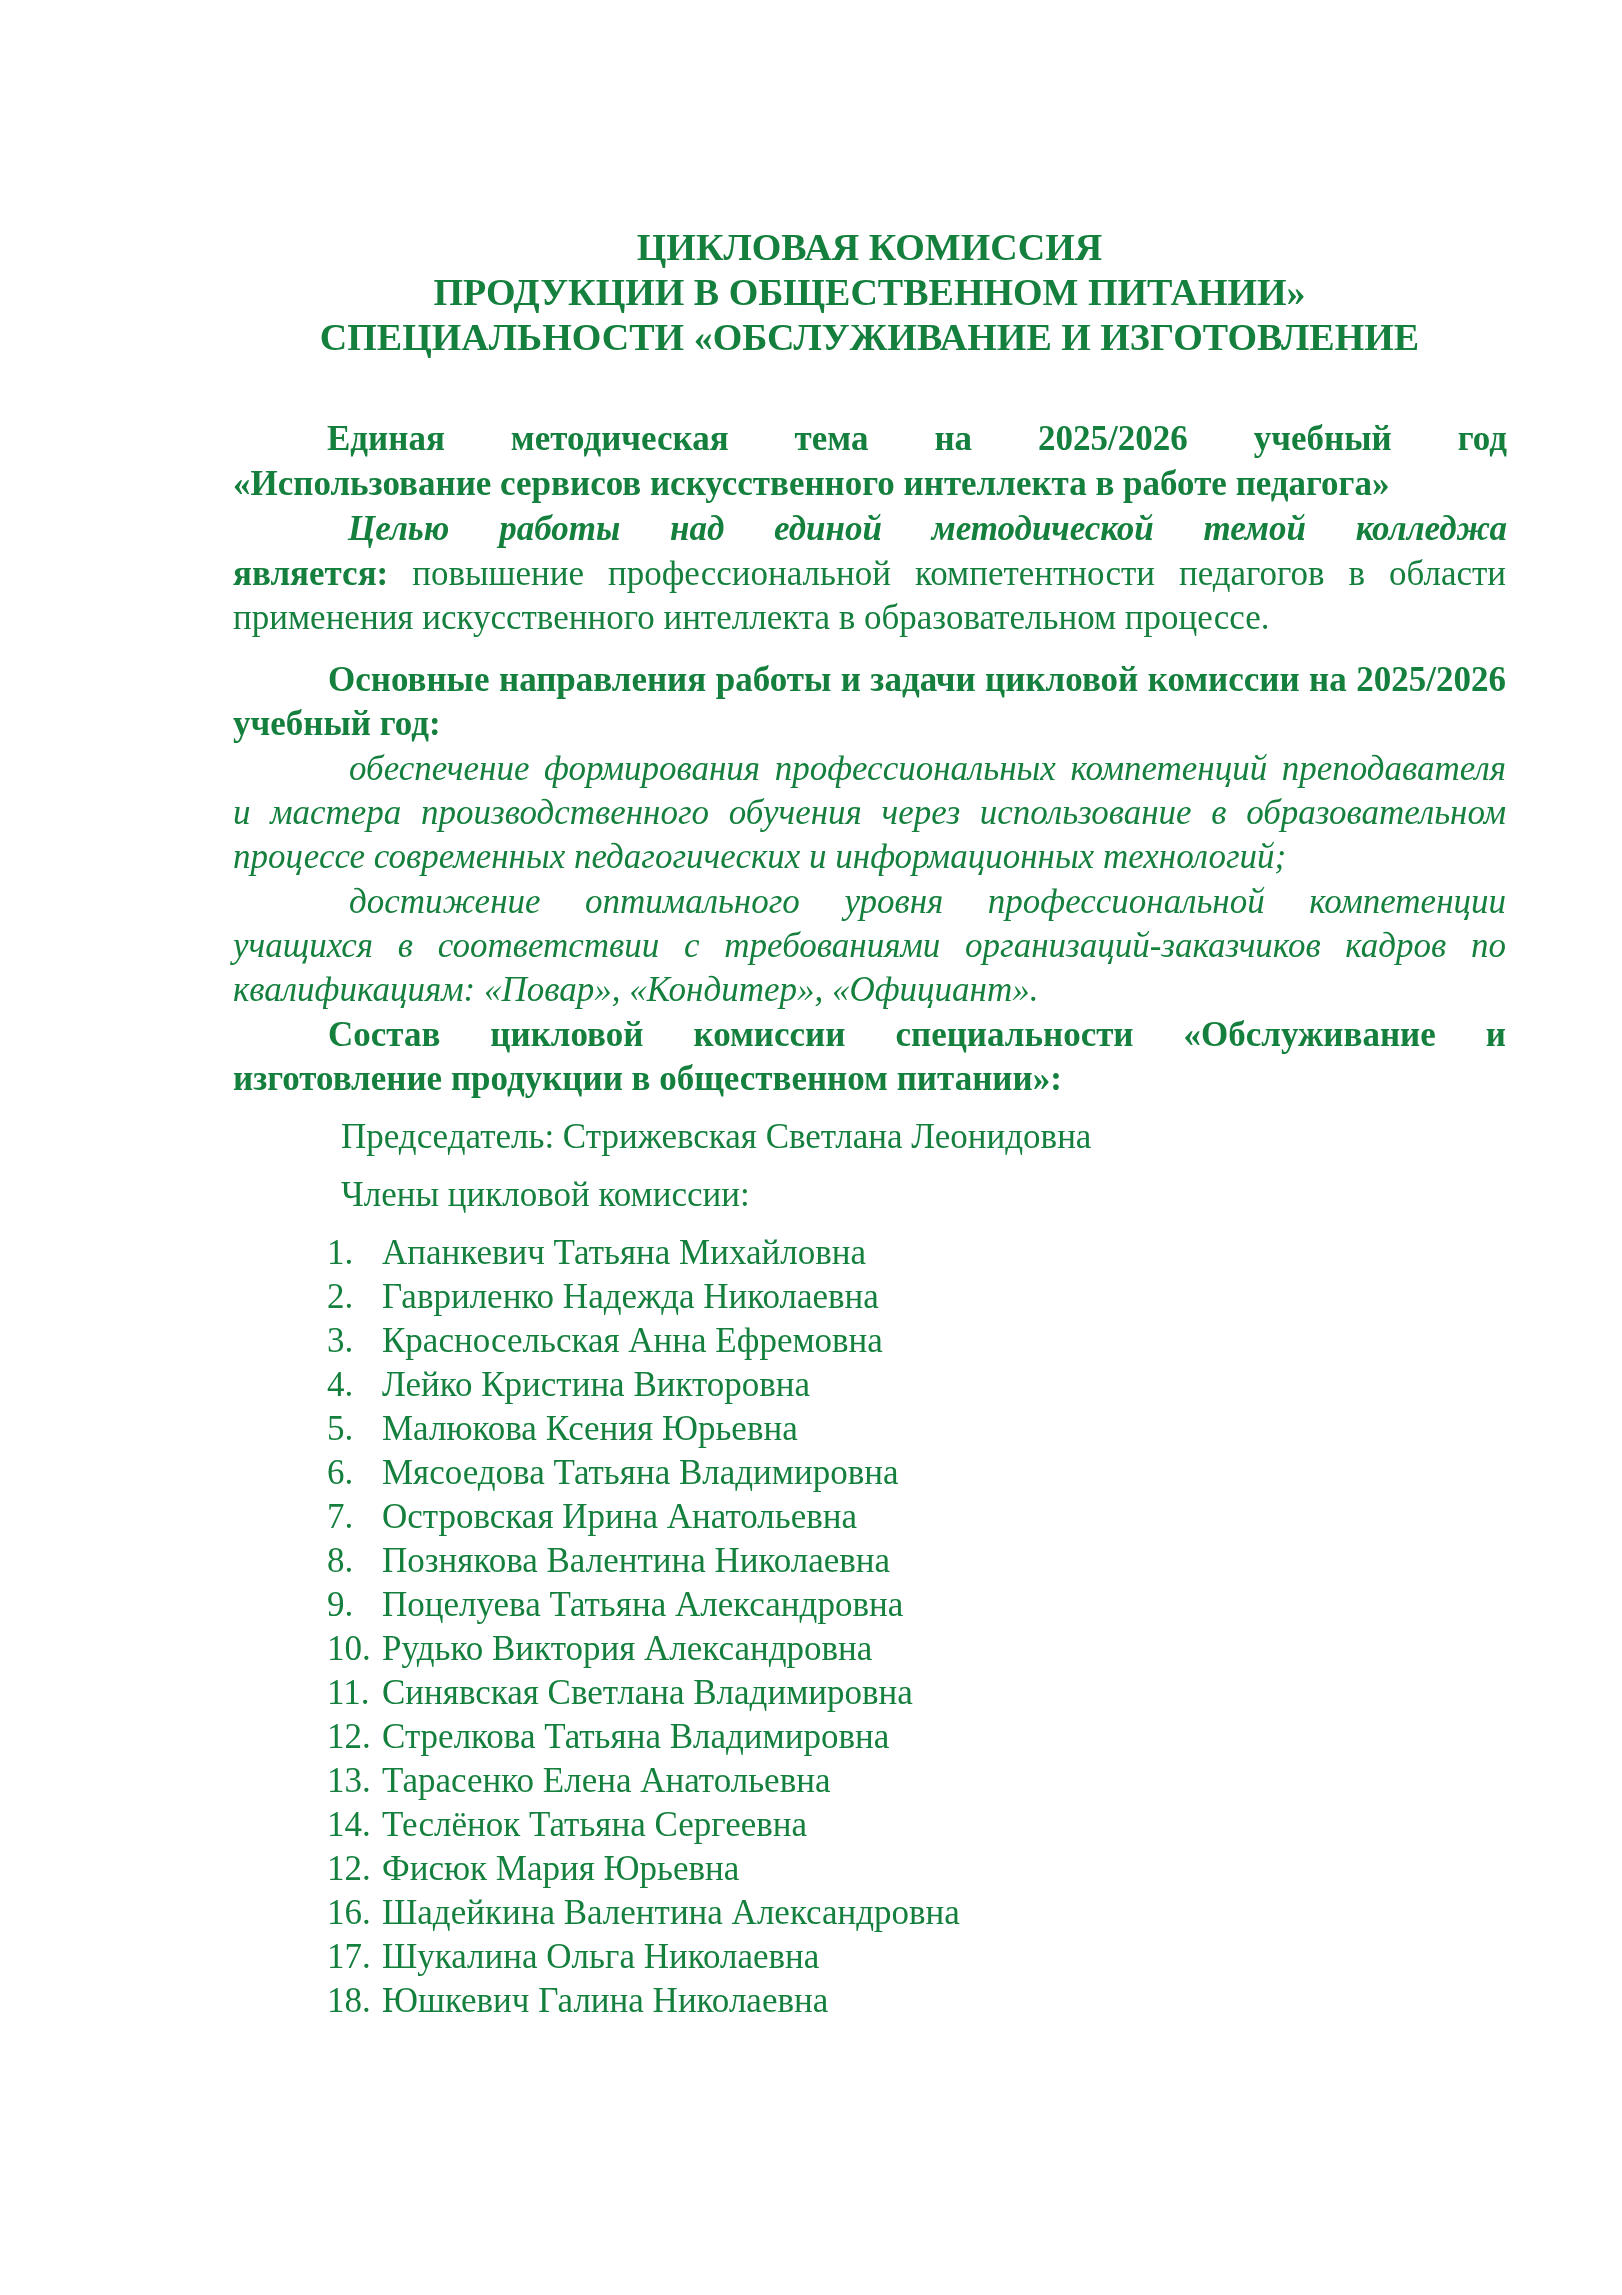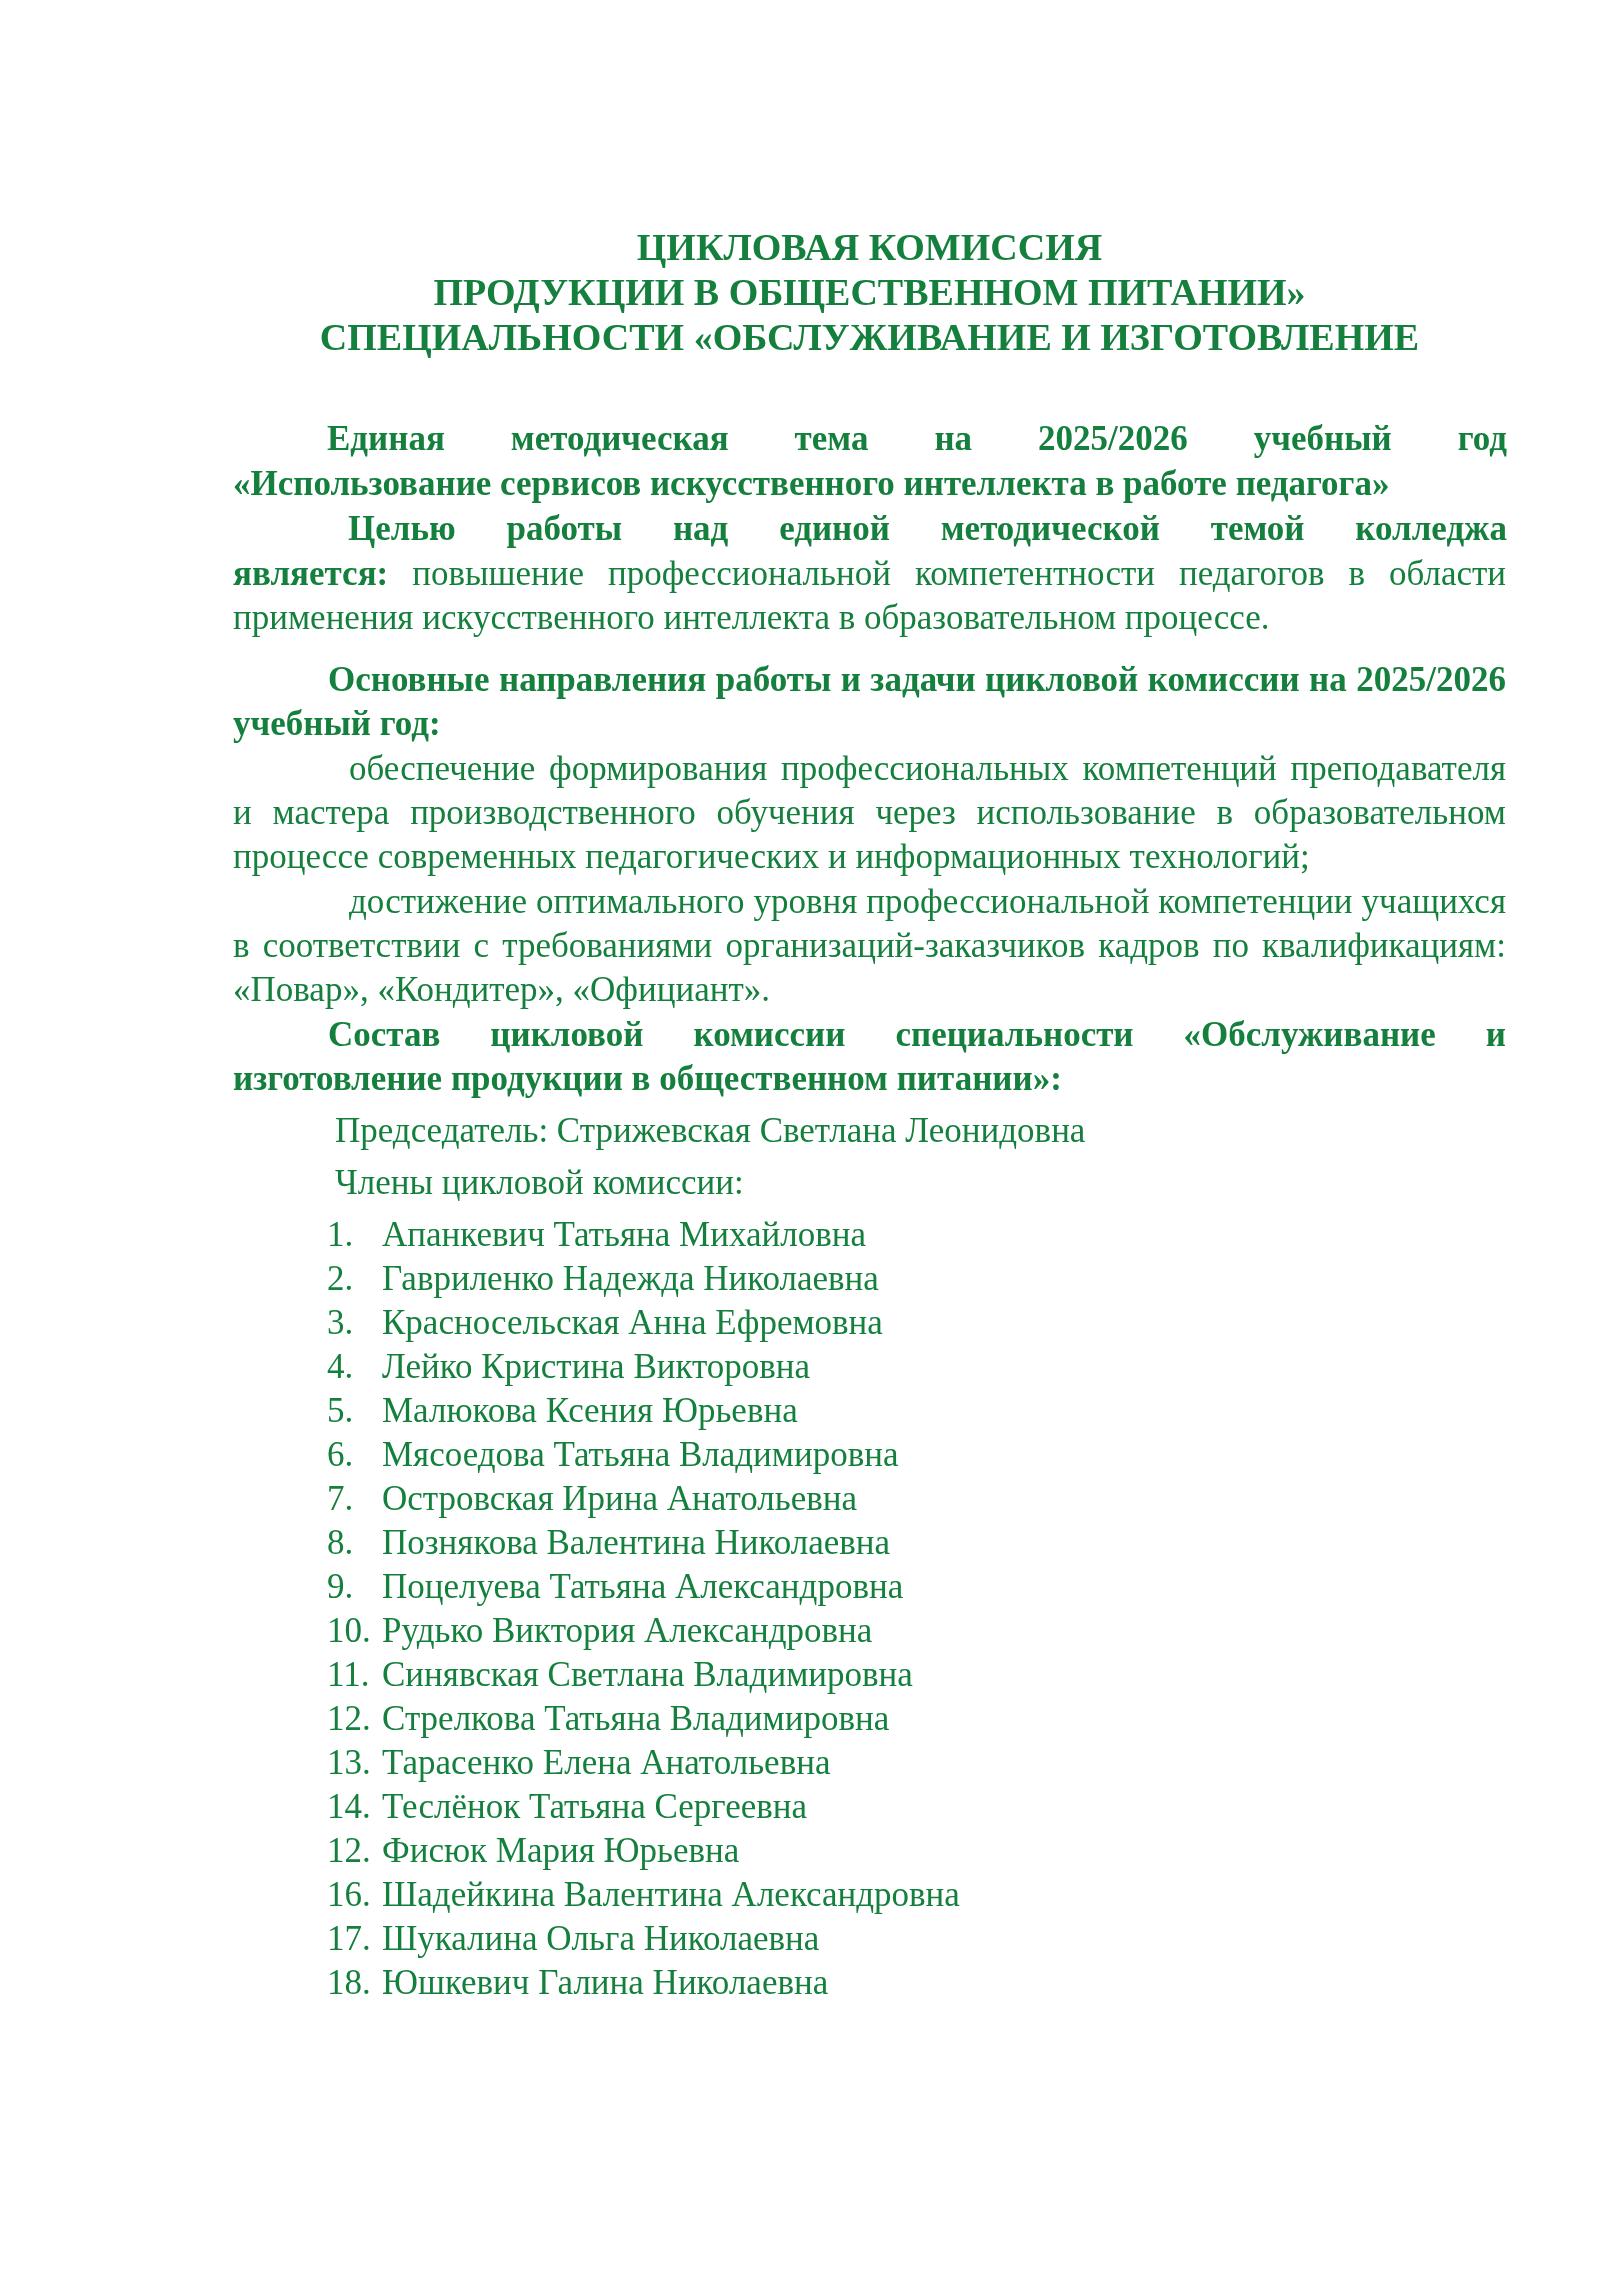--- a/index.html
+++ b/index.html
@@ -6,28 +6,28 @@
   body { width: 1622px; height: 2295px; position: relative; overflow: hidden; }
   .page {
     position: absolute; left: 232px; top: 225px; width: 1275px;
     font-family: "Liberation Serif", serif; color: #15803d; font-size: 35px; line-height: 44px;
   }
   .title { text-align: center; font-weight: bold; font-size: 38px; line-height: 45px; margin: 0; }
   .gap1 { height: 57px; }
   .justify { text-align: justify; text-align-last: left; margin: 1px; }
   .jl { text-align: justify; text-align-last: justify; margin: 0; }
   .ind { text-indent: 95px; }
-  .ind2 { text-indent: 116px; }
+  .ind2 { text-indent: 116px; font-style: italic; }
   .b { font-weight: bold; }
   .gap2 { height: 16.4px; }
   .list { margin: 0; padding: 0; list-style: none; }
   .list li { padding-left: 95px; position: relative; }
   .list .num { position: absolute; left: 95px; width: 55px; }
   .list .name { padding-left: 55px; display: inline-block; }
-  .plain { margin: 8px; padding-left: 95px; }
+  .plain { margin: 14px; padding-left: 95px; }
 </style>
 </head>
 <body>
 
 <div class="page">
   <p class="title">ЦИКЛОВАЯ КОМИССИЯ</p>
   <p class="title">ПРОДУКЦИИ В ОБЩЕСТВЕННОМ ПИТАНИИ»</p>
   <p class="title">СПЕЦИАЛЬНОСТИ «ОБСЛУЖИВАНИЕ И ИЗГОТОВЛЕНИЕ</p>
 
   <div class="gap1"></div>

